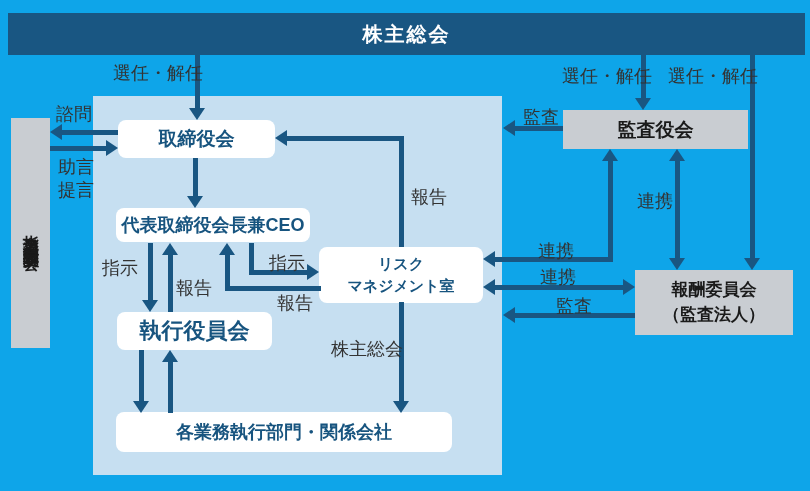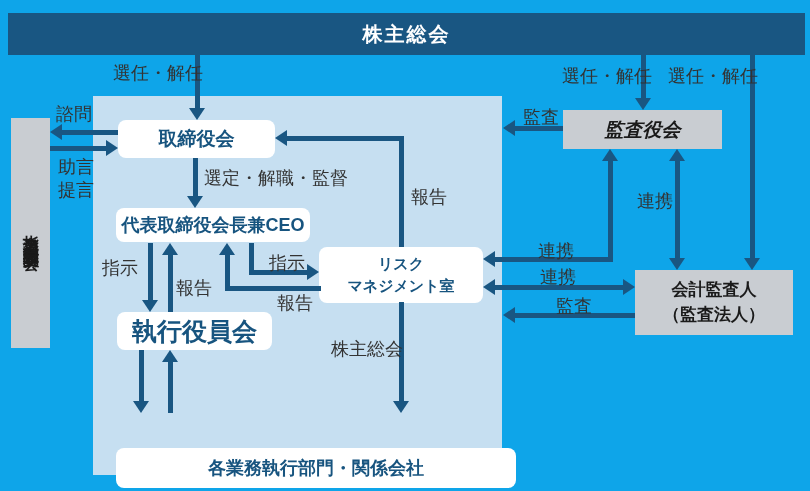--- a/index.html
+++ b/index.html
@@ -39,27 +39,27 @@
 
   <div class="node graybox vert" style="left:11px;top:118px;width:39px;height:230px;font-size:16px;">指名委員会・報酬委員会</div>
 
   <div class="node whitebox" style="left:118px;top:120px;width:157px;height:38px;font-size:19px;">取締役会</div>
 
   <div class="node whitebox" style="left:116px;top:208px;width:194px;height:34px;font-size:18px;">代表取締役会長兼CEO</div>
 
   <div class="node whitebox prewrap" style="left:319px;top:247px;width:164px;height:56px;font-size:15px;line-height:1.45;">リスク
 マネジメント室</div>
 
-  <div class="node whitebox" style="left:117px;top:312px;width:155px;height:38px;font-size:25px;">執行役員会</div>
+  <div class="node whitebox" style="left:117px;top:312px;width:155px;height:38px;font-size:22px;">執行役員会</div>
 
-  <div class="node whitebox" style="left:116px;top:412px;width:400px;height:40px;font-size:18px;margin-top:36px;">各業務執行部門・関係会社</div>
+  <div class="node whitebox" style="left:116px;top:412px;width:336px;height:40px;font-size:18px;">各業務執行部門・関係会社</div>
 
-  <div class="node graybox" style="left:563px;top:110px;width:159px;height:39px;font-size:19px;font-style:italic;">監査役会</div>
+  <div class="node graybox" style="left:563px;top:110px;width:185px;height:39px;font-size:19px;">監査役会</div>
 
-  <div class="node graybox prewrap" style="left:635px;top:270px;width:158px;height:65px;font-size:17px;line-height:1.45;">会計監査人
+  <div class="node graybox prewrap" style="left:635px;top:270px;width:158px;height:65px;font-size:17px;line-height:1.45;">報酬委員会
 （監査法人）</div>
 
   <div class="seg" style="left:195px;top:55px;width:5px;height:55px;"></div>
   <div class="ah down" style="left:189px;top:108px;"></div>
 
   <div class="seg" style="left:641px;top:55px;width:5px;height:45px;"></div>
   <div class="ah down" style="left:635px;top:98px;"></div>
 
   <div class="seg" style="left:750px;top:55px;width:5px;height:203px;"></div>
   <div class="ah down" style="left:744px;top:258px;"></div>
@@ -118,21 +118,20 @@
 
   <div class="seg" style="left:515px;top:313px;width:120px;height:5px;"></div>
   <div class="ah left" style="left:503px;top:307px;"></div>
 
   <span class="lbl" style="left:113px;top:62px;">選任・解任</span>
   <span class="lbl" style="left:562px;top:65px;">選任・解任</span>
   <span class="lbl" style="left:668px;top:65px;">選任・解任</span>
   <span class="lbl" style="left:56px;top:104px;font-family:Liberation Mono, monospace;">諮問</span>
   <span class="lbl" style="left:58px;top:156px;">助言
 提言</span>
-  <span class="lbl" style="left:204px;top:167px;">選定・解職・監督</span>
   <span class="lbl" style="left:523px;top:106px;">監査</span>
   <span class="lbl" style="left:411px;top:186px;">報告</span>
   <span class="lbl" style="left:102px;top:257px;">指示</span>
   <span class="lbl" style="left:176px;top:277px;">報告</span>
   <span class="lbl" style="left:269px;top:252px;">指示</span>
   <span class="lbl" style="left:277px;top:292px;">報告</span>
   <span class="lbl" style="left:331px;top:338px;">株主総会</span>
   <span class="lbl" style="left:637px;top:190px;">連携</span>
   <span class="lbl" style="left:538px;top:240px;">連携</span>
   <span class="lbl" style="left:540px;top:266px;">連携</span>

